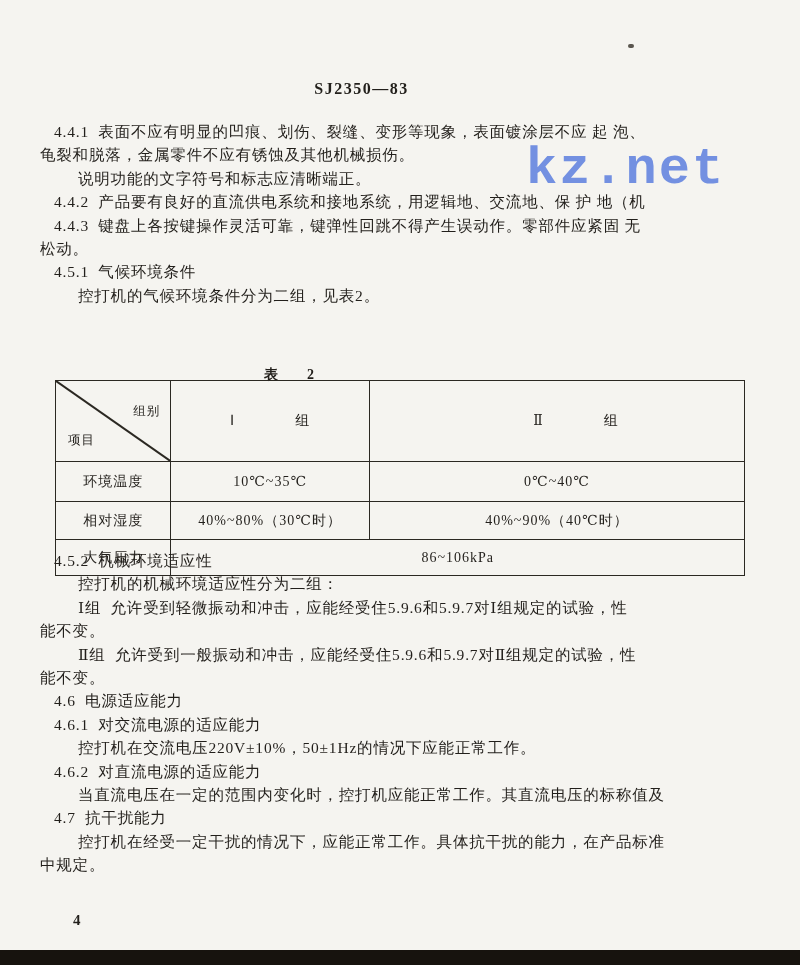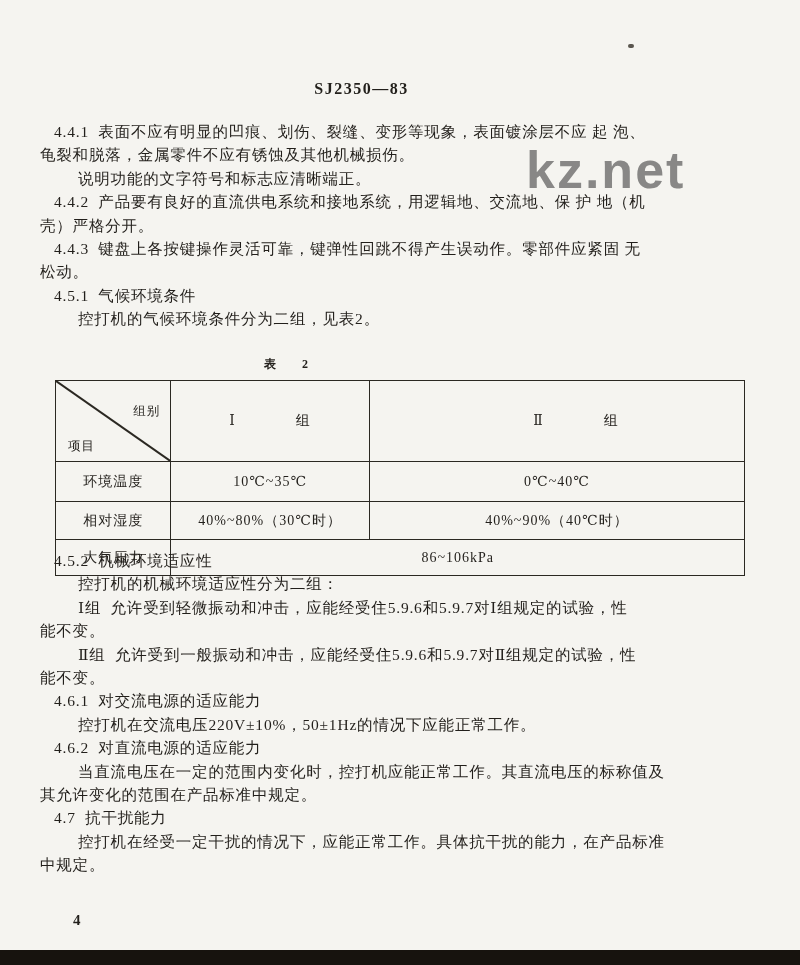--- a/index.html
+++ b/index.html
@@ -10,61 +10,61 @@
     font-family:"Liberation Serif","DejaVu Serif",serif;
     color:#221f1b;
     overflow:hidden;
   }
   .page-header {
     position:absolute; top:80px; left:0; width:712px;
     text-align:center; font-weight:bold; font-size:16px; letter-spacing:1.5px;padding-left:11px;
   }
   .watermark {
     position:absolute; top:140px; left:526px;
-    font-family:Liberation Sans, sans-serif;
-    font-size:52px; font-weight:bold; color:#404040; opacity:.6;
+    font-family:Liberation Mono, monospace;
+    font-size:52px; font-weight:bold; color:#1d4ed8; opacity:.6;
     letter-spacing:2px; pointer-events:none;
   }
   .artifact-dot {
     position:absolute; top:44px; left:628px; width:6px; height:4px;
     background:#5a564f; border-radius:2px;
   }
   .text-block { position:absolute; left:32px; width:742px; font-size:15.5px; letter-spacing:.8px; }
   #section-a { top:120px; }
   #section-b { top:549px; }
   .line { height:23.4px; line-height:23.4px; white-space:pre; }
   .ind0 { margin-left:8px; }
   .ind1 { margin-left:22px; }
   .ind2 { margin-left:46px; }
   .table-title {
-    position:absolute; top:356px; left:264px;
-    font-size:12px; font-weight:bold; letter-spacing:2px; white-space:pre;
+    position:absolute; top:366px; left:264px;
+    font-size:14px; font-weight:bold; letter-spacing:2px; white-space:pre;
   }
   table.spec {
     position:absolute; top:380px; left:55px;
     border-collapse:collapse; table-layout:fixed;
     width:690px; font-size:14px; letter-spacing:1px;
   }
   table.spec td, table.spec th {
     border:1.6px solid #2b2822; font-weight:normal;
     text-align:center; vertical-align:middle; white-space:pre;
   }
   .col-label { width:115px; }
-  .col-one   { width:198px; }
+  .col-one   { width:198px;font-family:Liberation Serif, serif; }
   .col-two   { width:374px;padding-left:38px; }
   tr.hdr  td, tr.hdr th { height:50px; }
   tr.r1 td { height:40px; }
   tr.r2 td { height:38px; }
   tr.r3 td { height:36px; }
   td.cell-two { }
   td.cell-merged { }
   td.corner { position:relative; padding:0; }
   td.corner svg { position:absolute; top:0; left:0; width:100%; height:100%; }
   .corner-top   { position:absolute; top:22px; right:10px; font-size:12.5px; letter-spacing:1px; }
-  .corner-bottom{ position:absolute; bottom:6px; left:12px; font-size:12.5px; letter-spacing:1px; }
+  .corner-bottom{ position:absolute; bottom:12px; left:12px; font-size:12.5px; letter-spacing:1px; }
   .page-number {
     position:absolute; top:912px; left:73px;
     font-size:15px; font-weight:bold;
   }
   .scan-edge-bottom {
     position:absolute; bottom:0; left:0; width:800px; height:15px;
     background:#17130e;
   }
 </style>
 </head>
@@ -73,21 +73,20 @@
 <div class="page-header">SJ2350—83</div>
 
 <div class="watermark">kz.net</div>
 <div class="artifact-dot"></div>
 
 <div id="section-a" class="text-block">
   <div class="line ind1">4.4.1  表面不应有明显的凹痕、划伤、裂缝、变形等现象，表面镀涂层不应 起 泡、</div>
   <div class="line ind0">龟裂和脱落，金属零件不应有锈蚀及其他机械损伤。</div>
   <div class="line ind2">说明功能的文字符号和标志应清晰端正。</div>
   <div class="line ind1">4.4.2  产品要有良好的直流供电系统和接地系统，用逻辑地、交流地、保 护 地（机</div>
-  <div class="line ind0">壳）严格分开。</div>
   <div class="line ind1">4.4.3  键盘上各按键操作灵活可靠，键弹性回跳不得产生误动作。零部件应紧固 无</div>
   <div class="line ind0">松动。</div>
   <div class="line ind1">4.5.1  气候环境条件</div>
   <div class="line ind2">控打机的气候环境条件分为二组，见表2。</div>
 </div>
 
 <div class="table-title">表　  2</div>
 
 <table class="spec">
   <tbody>
@@ -119,25 +118,25 @@
 </tbody>
   </table>
 
 <div id="section-b" class="text-block">
   <div class="line ind1">4.5.2  机械环境适应性</div>
   <div class="line ind2">控打机的机械环境适应性分为二组：</div>
   <div class="line ind2">Ⅰ组  允许受到轻微振动和冲击，应能经受住5.9.6和5.9.7对Ⅰ组规定的试验，性</div>
   <div class="line ind0">能不变。</div>
   <div class="line ind2">Ⅱ组  允许受到一般振动和冲击，应能经受住5.9.6和5.9.7对Ⅱ组规定的试验，性</div>
   <div class="line ind0">能不变。</div>
+  <div class="line ind1">4.6  电源适应能力</div>
   <div class="line ind1">4.6.1  对交流电源的适应能力</div>
   <div class="line ind2">控打机在交流电压220V±10%，50±1Hz的情况下应能正常工作。</div>
   <div class="line ind1">4.6.2  对直流电源的适应能力</div>
   <div class="line ind2">当直流电压在一定的范围内变化时，控打机应能正常工作。其直流电压的标称值及</div>
-  <div class="line ind0">其允许变化的范围在产品标准中规定。</div>
   <div class="line ind1">4.7  抗干扰能力</div>
   <div class="line ind2">控打机在经受一定干扰的情况下，应能正常工作。具体抗干扰的能力，在产品标准</div>
   <div class="line ind0">中规定。</div>
 </div>
 
 <div class="page-number">4</div>
 
 <div class="scan-edge-bottom"></div>
 
 </body></html>

